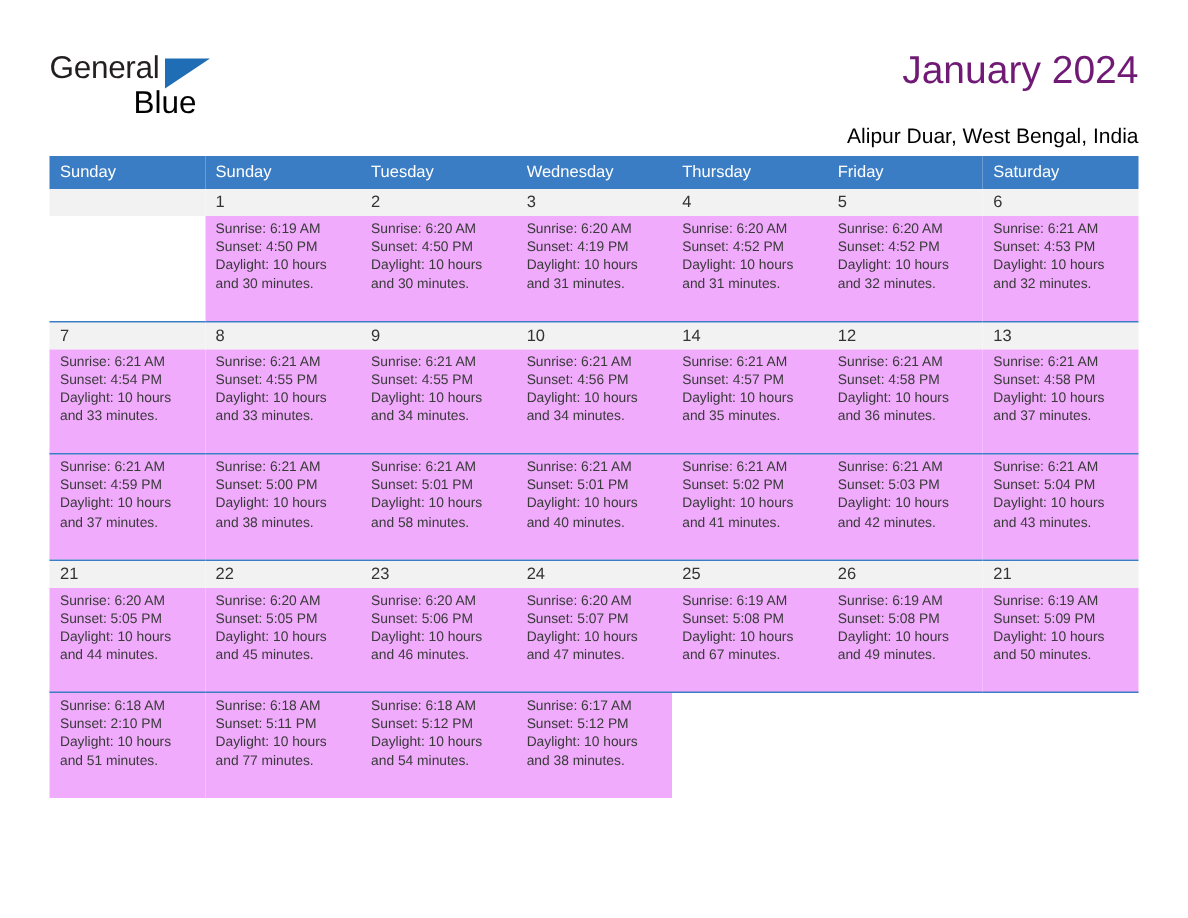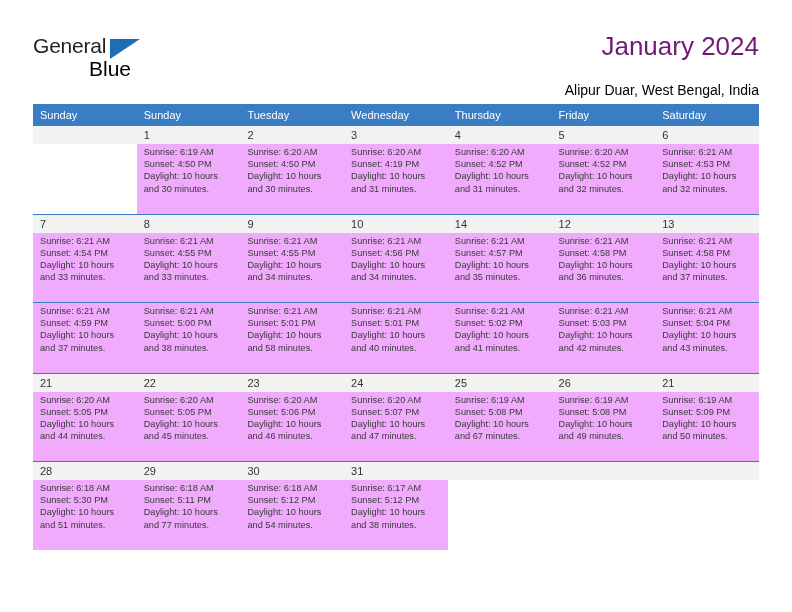--- a/index.html
+++ b/index.html
@@ -359,54 +359,45 @@
           <td>
             <span class="det-line">Sunrise: 6:19 AM</span>
             <span class="det-line">Sunset: 5:09 PM</span>
             <span class="det-line">Daylight: 10 hours</span>
             <span class="det-line">and 50 minutes.</span>
           </td>
         </tr>
         <tr class="week-sep">
           <td colspan="7"></td>
         </tr>
-        <tr class="daynum-row">
-          <td>28</td>
-          <td>29</td>
-          <td>30</td>
-          <td>31</td>
+        <tr class="detail-row">
+          <td>
+            <span class="det-line">Sunrise: 6:18 AM</span>
+            <span class="det-line">Sunset: 2:10 PM</span>
+            <span class="det-line">Daylight: 10 hours</span>
+            <span class="det-line">and 51 minutes.</span>
+          </td>
+          <td>
+            <span class="det-line">Sunrise: 6:18 AM</span>
+            <span class="det-line">Sunset: 5:11 PM</span>
+            <span class="det-line">Daylight: 10 hours</span>
+            <span class="det-line">and 77 minutes.</span>
+          </td>
+          <td>
+            <span class="det-line">Sunrise: 6:18 AM</span>
+            <span class="det-line">Sunset: 5:12 PM</span>
+            <span class="det-line">Daylight: 10 hours</span>
+            <span class="det-line">and 54 minutes.</span>
+          </td>
+          <td>
+            <span class="det-line">Sunrise: 6:17 AM</span>
+            <span class="det-line">Sunset: 5:12 PM</span>
+            <span class="det-line">Daylight: 10 hours</span>
+            <span class="det-line">and 38 minutes.</span>
+          </td>
           <td class="empty"></td>
           <td class="empty"></td>
           <td class="empty"></td>
         </tr>
-        <tr class="detail-row">
-          <td>
-            <span class="det-line">Sunrise: 6:18 AM</span>
-            <span class="det-line">Sunset: 5:30 PM</span>
-            <span class="det-line">Daylight: 10 hours</span>
-            <span class="det-line">and 51 minutes.</span>
-          </td>
-          <td>
-            <span class="det-line">Sunrise: 6:18 AM</span>
-            <span class="det-line">Sunset: 5:11 PM</span>
-            <span class="det-line">Daylight: 10 hours</span>
-            <span class="det-line">and 77 minutes.</span>
-          </td>
-          <td>
-            <span class="det-line">Sunrise: 6:18 AM</span>
-            <span class="det-line">Sunset: 5:12 PM</span>
-            <span class="det-line">Daylight: 10 hours</span>
-            <span class="det-line">and 54 minutes.</span>
-          </td>
-          <td>
-            <span class="det-line">Sunrise: 6:17 AM</span>
-            <span class="det-line">Sunset: 5:12 PM</span>
-            <span class="det-line">Daylight: 10 hours</span>
-            <span class="det-line">and 38 minutes.</span>
-          </td>
-          <td class="empty"></td>
-          <td class="empty"></td>
-          <td class="empty"></td>
-        </tr>
       </tbody>
   </table>
 
 </div>
 
 </body></html>

